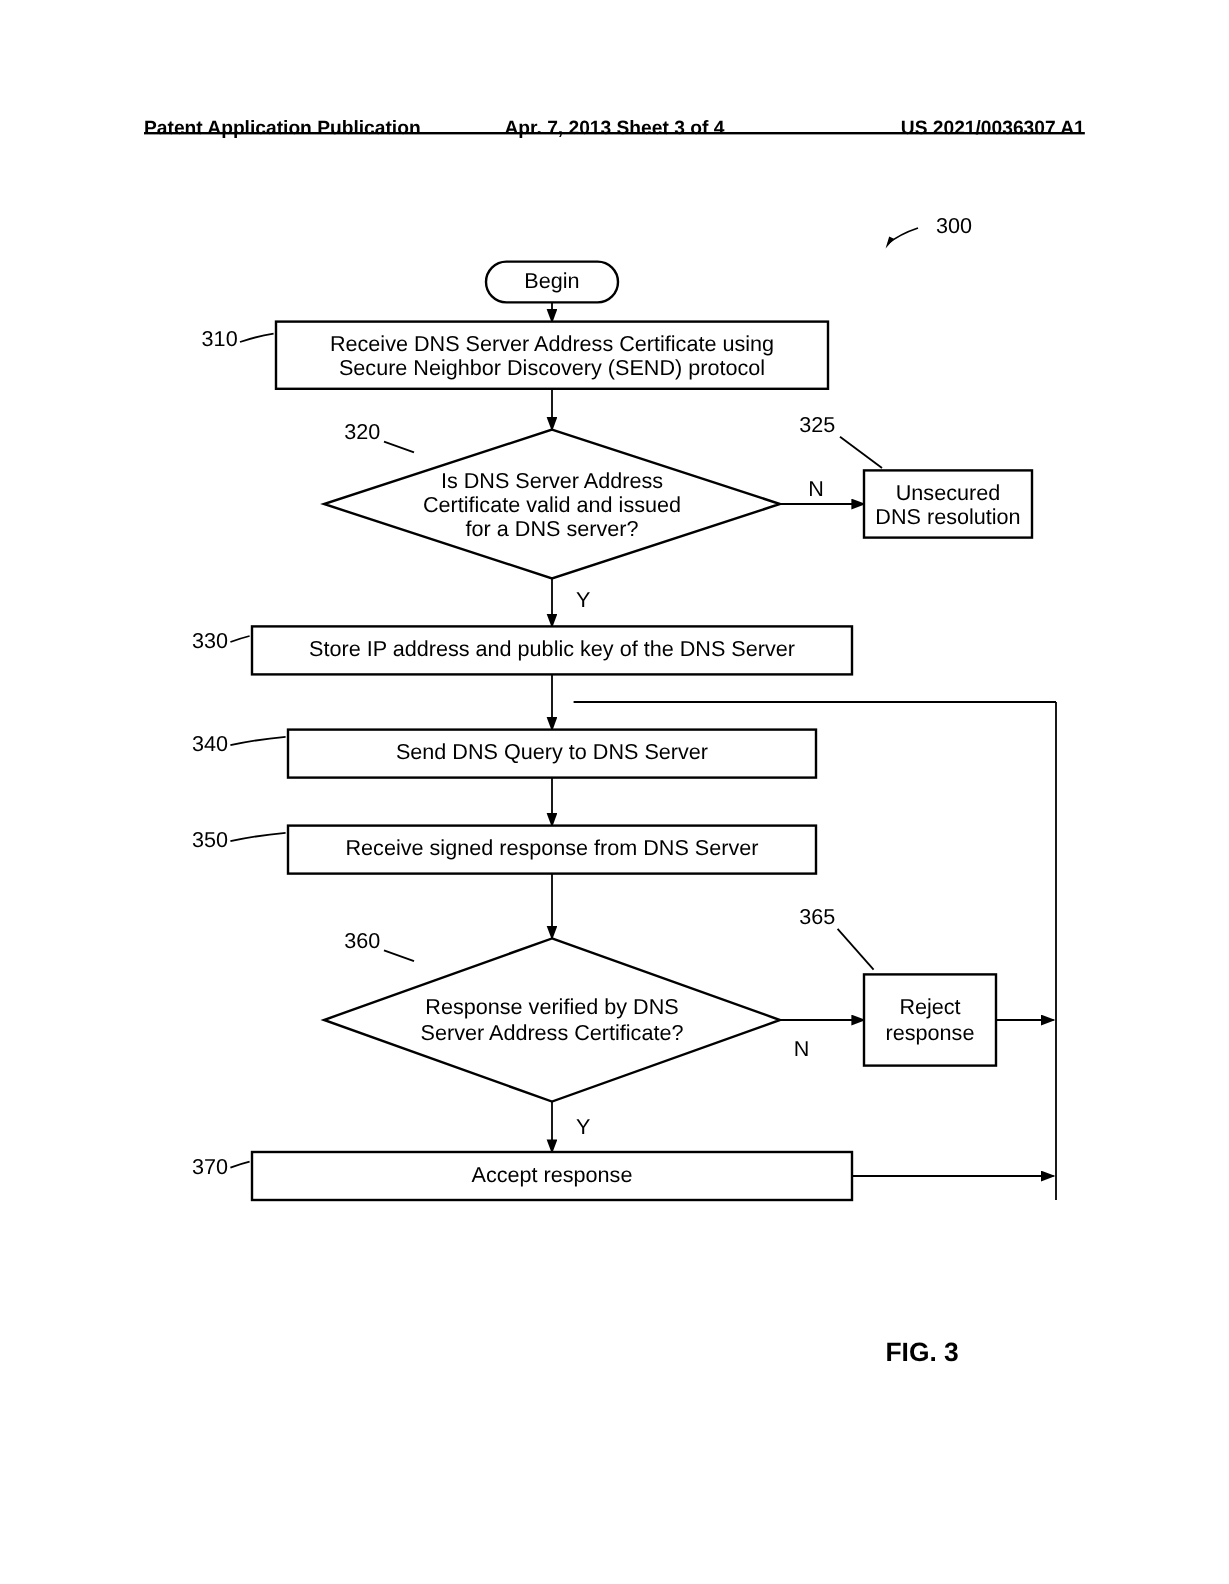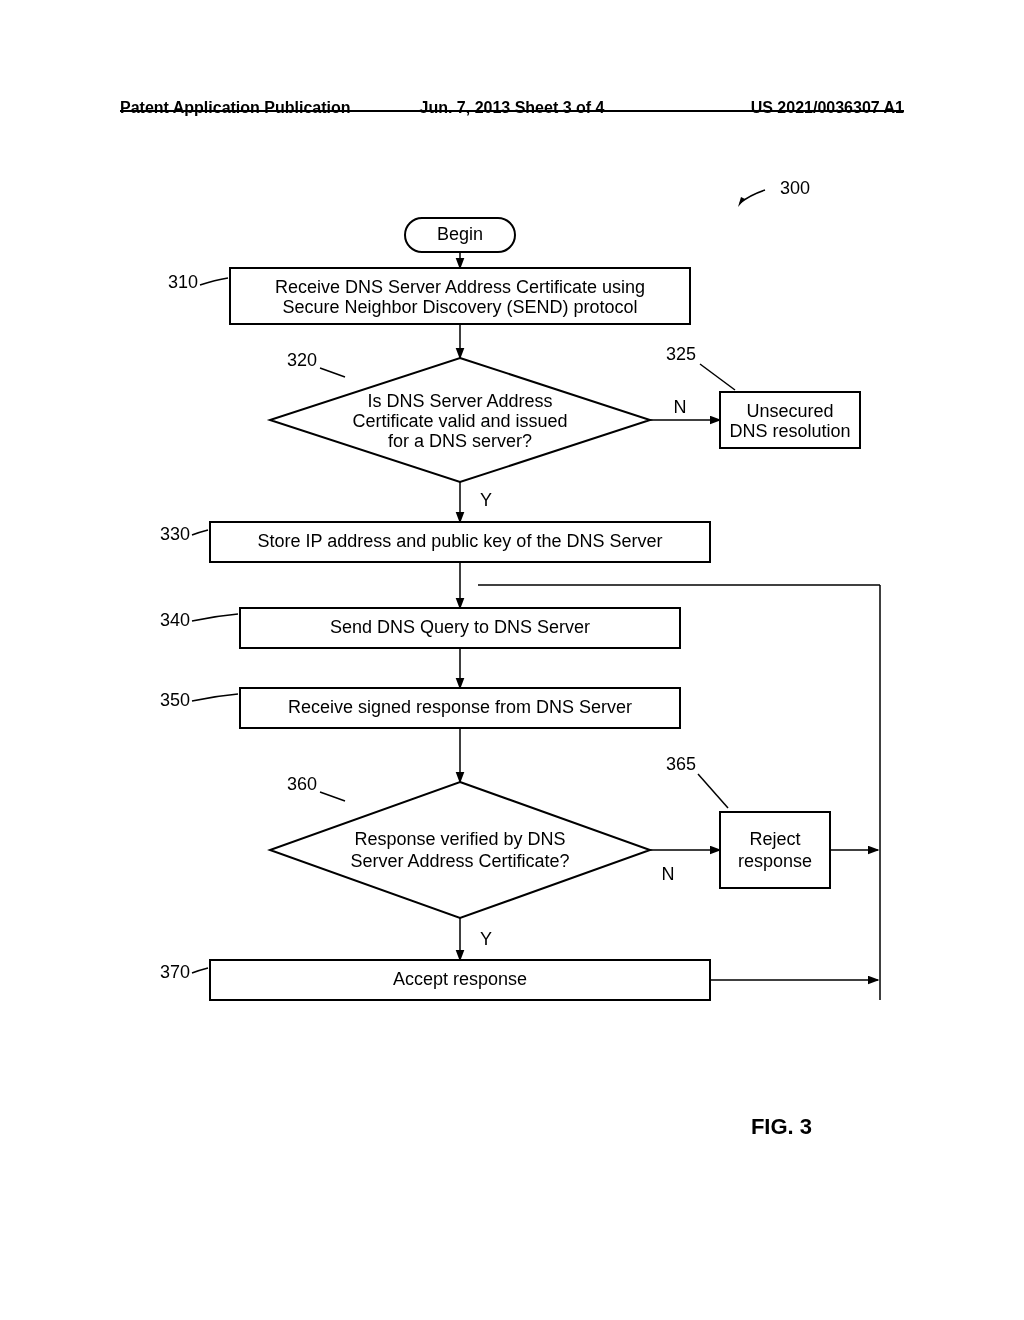--- a/index.html
+++ b/index.html
@@ -42,38 +42,38 @@
     top: 170px;
     left: 120px;
     width: 784px;
     height: 900px;
     text-align: right;
   }
   svg { display: block; }
   .figlabel {
     position: absolute;
     bottom: 180px;
-    right: 212px;
+    right: 225px;
     font-size: 22px;
     font-weight: bold;
     text-align: right;
   }
   .box { stroke: #000; stroke-width: 2; fill: #fff; }
   .poly{ stroke: #000; stroke-width: 2; fill: #fff; }
   .lbl { font-size: 18px; dominant-baseline: middle; text-anchor: middle; }
   .num { font-size: 18px; }
   line.flow, path.flow { stroke: #000; stroke-width: 1.5; fill: none; }
 </style>
 </head>
 <body>
 
 <div class="page">
   <div class="header">
     <span class="left">Patent Application Publication</span>
-    <span class="center">Jun. 7, 2013   Sheet 3 of 4</span>
+    <span class="center">Apr. 7, 2013   Sheet 3 of 4</span>
     <span class="right">US 2021/0036307 A1</span>
   </div>
   <div class="hr"></div>
 
   <div class="svgwrap">
     <svg width="784" height="900" viewBox="0 0 784 900">
       <defs>
         <marker id="arrow" markerWidth="10" markerHeight="10" refX="7" refY="3" orient="auto" markerUnits="strokeWidth">
           <path d="M0,0 L8,3 L0,6 Z" fill="#000"></path>
         </marker>

